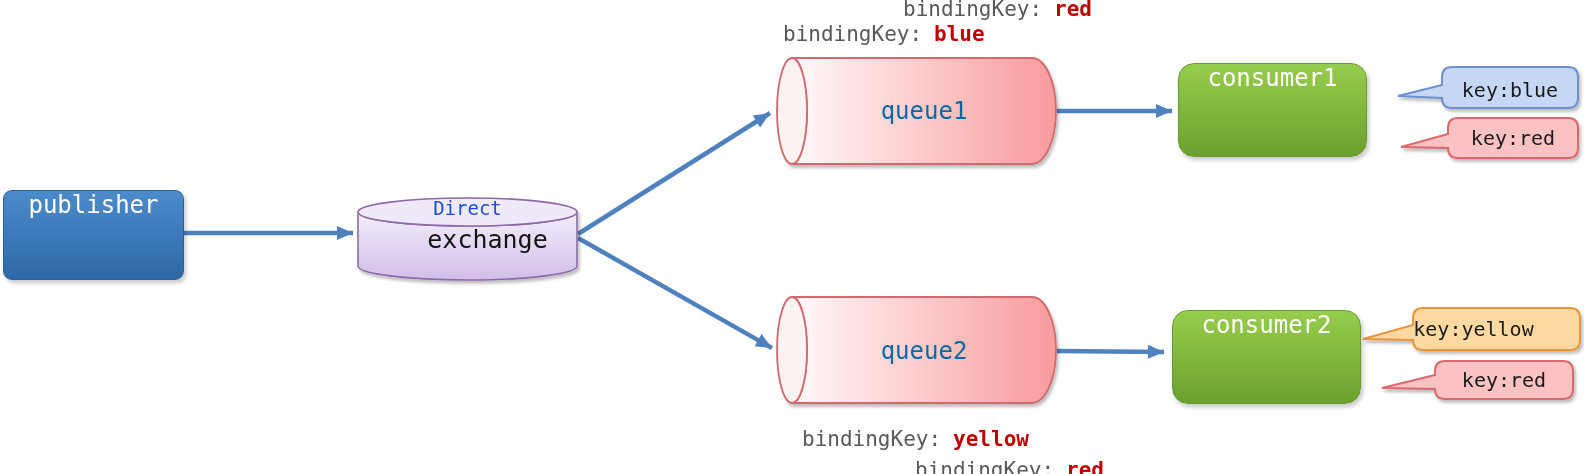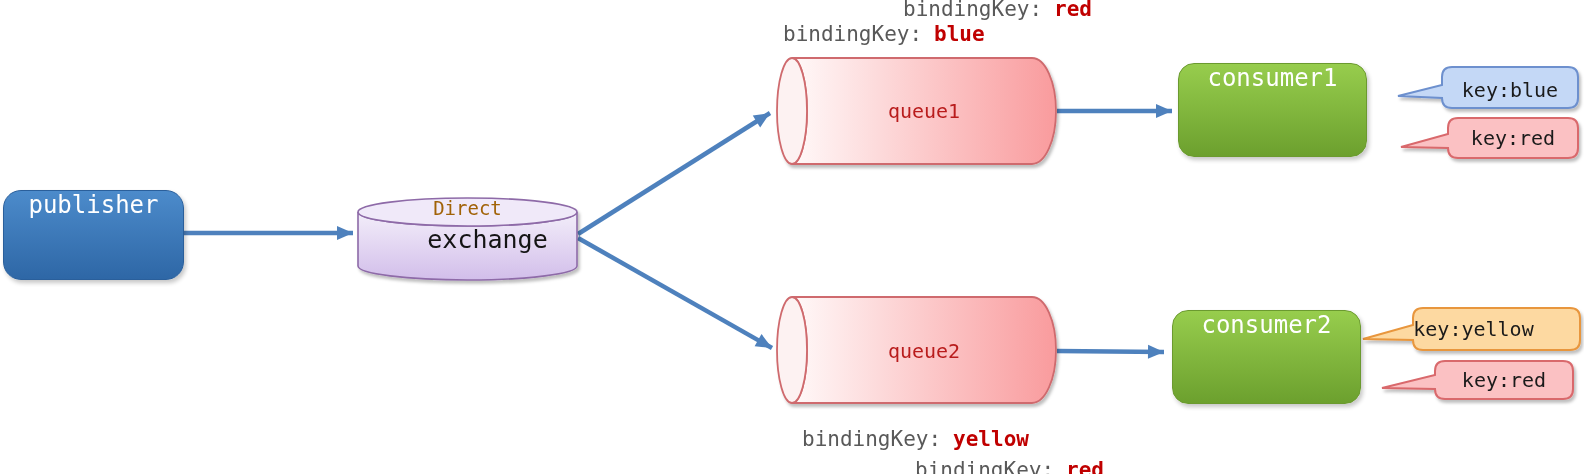--- a/index.html
+++ b/index.html
@@ -6,35 +6,35 @@
   #canvas{
     position:relative;width:1584px;height:474px;overflow:hidden;background:#ffffff;
     font-family:"DejaVu Sans Mono","Liberation Mono",monospace;
   }
   #wires{position:absolute;left:0;top:0;width:1584px;height:474px;}
   .node{
     position:absolute;display:flex;align-items:flex-start;justify-content:center;
     box-shadow:2px 3px 4px rgba(0,0,0,0.22);
   }
   .node-publisher{
-    left:3px;top:190px;width:179px;height:88px;border-radius:18px;
+    left:3px;top:190px;width:179px;height:88px;border-radius:9px;
     background:linear-gradient(#4c8bcb,#2e67a6);border:1px solid #2a5f9b;
     color:#ffffff;font-size:24px;
   }
   .node-consumer{
     width:187px;height:92px;border-radius:16px;
     background:linear-gradient(#97cd4d,#6ca02e);border:1px solid #6b9a2f;
     color:#ffffff;font-size:24px;
   }
   .node-consumer1{left:1178px;top:63px;}
   .node-consumer2{left:1172px;top:310px;}
   .overlay{position:absolute;display:flex;align-items:center;justify-content:center;}
-  .exchange-type{left:358px;top:197px;width:219px;height:22px;font-size:19px;color:#a16207;}
+  .exchange-type{left:358px;top:197px;width:219px;height:22px;font-size:19px;color:#1d4ed8;}
   .exchange-name{left:358px;top:224px;width:219px;height:30px;font-size:25px;color:#141414;margin-left:20px;}
-  .queue-label{left:792px;width:264px;height:30px;font-size:20px;color:#b91c1c;}
+  .queue-label{left:792px;width:264px;height:30px;font-size:24px;color:#0369a1;}
   .queue1-label{top:96px;}
   .queue2-label{top:336px;}
   .callout-text{font-size:20px;color:#1a1a1a;}
   .callout1a{left:1442px;top:67px;width:136px;height:46px;}
   .callout1b{left:1448px;top:118px;width:130px;height:40px;}
   .callout2a{left:1390px;top:308px;width:167px;height:42px;}
   .callout2b{left:1435px;top:361px;width:138px;height:38px;}
   .binding-line{
     position:absolute;display:flex;gap:12px;font-size:21px;line-height:23px;white-space:nowrap;
   }

